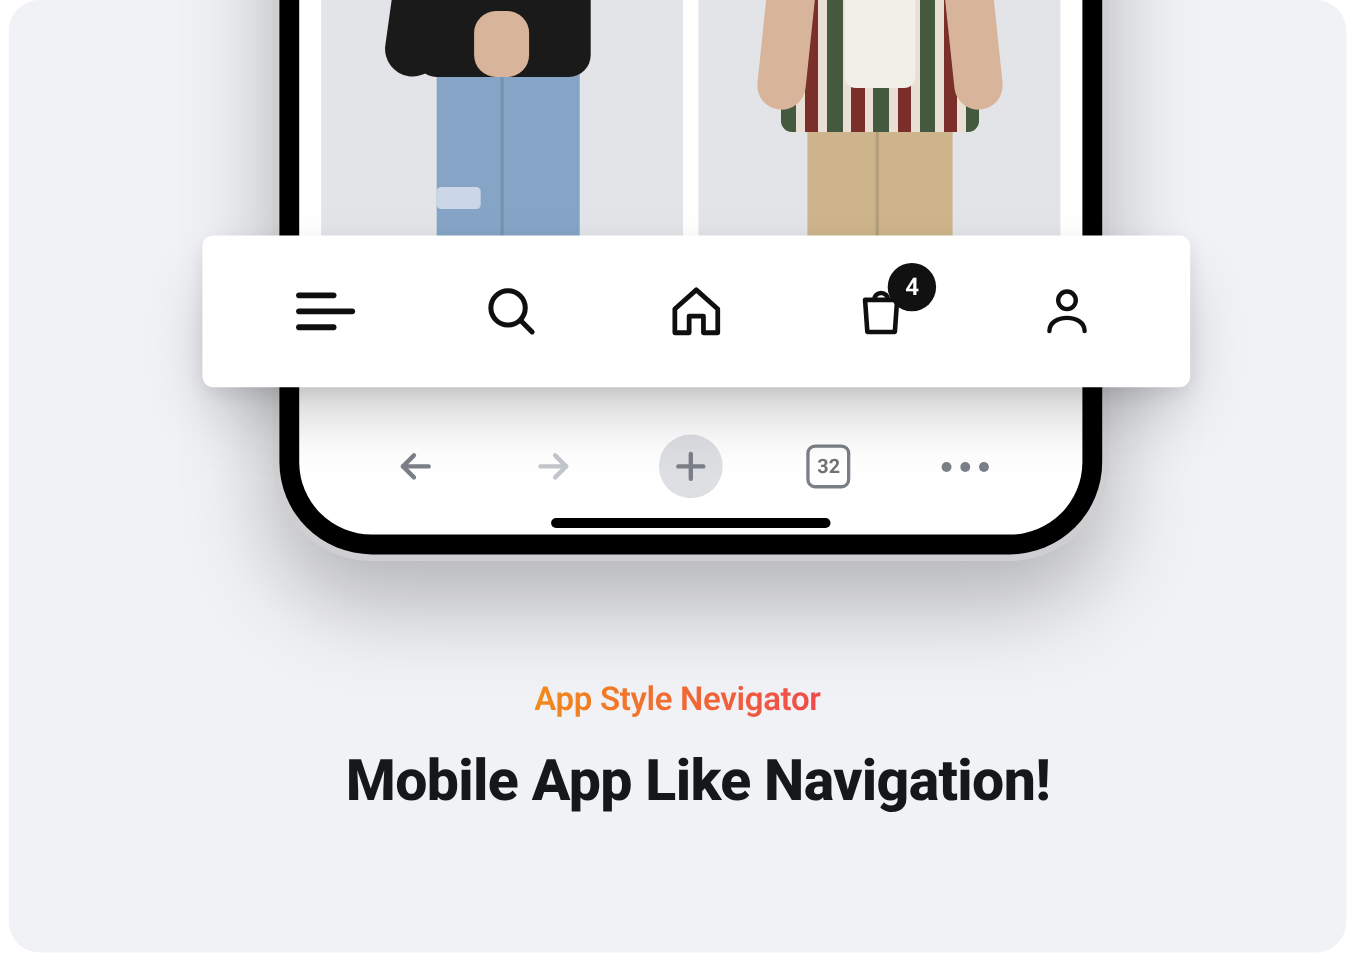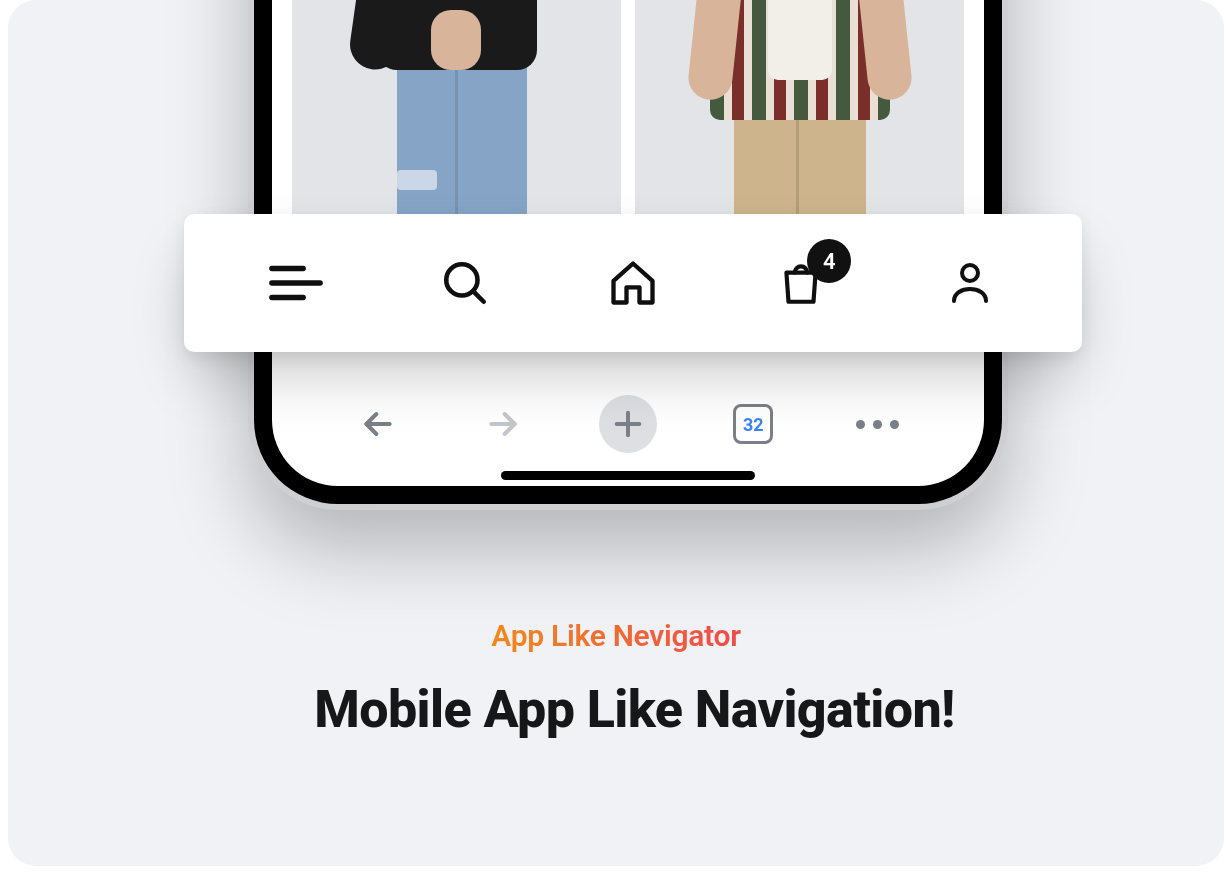--- a/index.html
+++ b/index.html
@@ -117,21 +117,21 @@
     left: 0; right: 0; bottom: 22px;
     height: 80px;
     display: flex;
     align-items: center;
     justify-content: space-around;
     padding: 0 44px;
   }
   .browser-item { width: 56px; height: 56px; display:flex; align-items:center; justify-content:center; color:#7b7f87; }
   .browser-item.disabled { color:#c3c6cc; }
   .add-btn { width:58px; height:58px; border-radius:50%; background:#dddfe3; display:flex; align-items:center; justify-content:center; color:#7b7f87; }
-  .tabcount-box { width:40px; height:40px; border:3px solid #7b7f87; border-radius:8px; display:flex; align-items:center; justify-content:center; font-size:18px; font-weight:700; color:#3b82f6; }
+  .tabcount-box { width:40px; height:40px; border:3px solid #7b7f87; border-radius:8px; display:flex; align-items:center; justify-content:center; font-size:18px; font-weight:700; color:#737373; }
   .dots { display:flex; gap:8px; }
   .dots span { width:9px; height:9px; border-radius:50%; background:#7b7f87; }
 
   .home-indicator {
     position:absolute;
     bottom: 6px;
     left:50%;
     transform:translateX(-50%);
     width: 254px; height: 9px;
     background:#000; border-radius: 5px;
@@ -312,17 +312,17 @@
     </div>
     <div class="nav-item">
       <svg width="48" height="48" viewBox="0 0 24 24" fill="none" stroke="currentColor" stroke-width="2" stroke-linecap="round" stroke-linejoin="round">
         <circle cx="12" cy="7" r="4"></circle>
         <path d="M4 21 c0-4 4-6 8-6 s8 2 8 6"></path>
       </svg>
     </div>
   </div>
 
   <div class="headline-section">
-    <div class="overline">App Like Nevigator</div>
+    <div class="overline">App Style Nevigator</div>
     <div class="headline">Mobile App Like Navigation!</div>
   </div>
 
 </div>
 
 </body></html>

